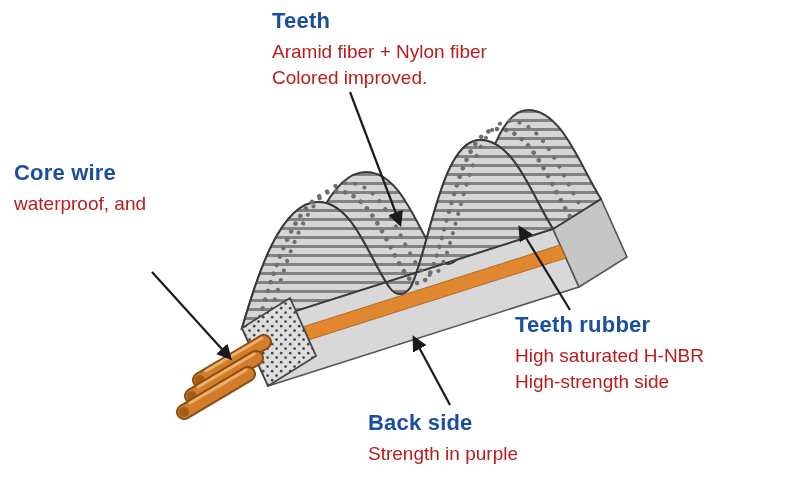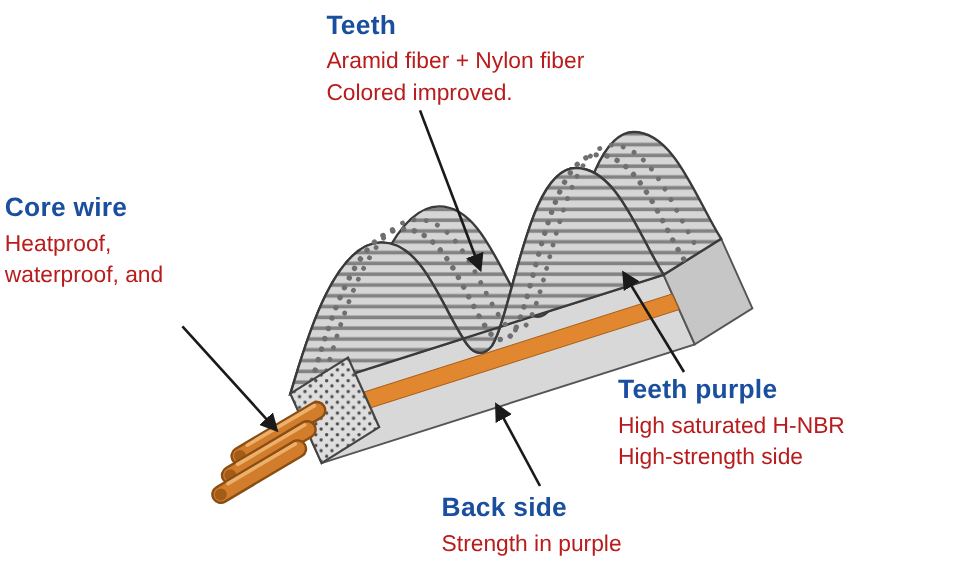--- a/index.html
+++ b/index.html
@@ -116,28 +116,27 @@
       <line x1="450" y1="405" x2="414" y2="338" marker-end="url(#arrow)"></line>
     </g>
   </svg>
 
   <div class="label" style="left:272px; top:8px">
     <div class="heading">Teeth</div>
     <div class="line">Aramid fiber + Nylon fiber</div>
     <div class="line">Colored improved.</div>
   </div>
 
-  <div class="label" style="left:4px; top:160px">
+  <div class="label" style="left:14px; top:160px">
     <div class="heading">Core wire</div>
-    <div class="line">Heatproof,</div>
     <div class="line">waterproof, and</div>
   </div>
 
   <div class="label" style="left:515px; top:312px">
-    <div class="heading">Teeth purple</div>
+    <div class="heading">Teeth rubber</div>
     <div class="line">High saturated H-NBR</div>
     <div class="line">High-strength side</div>
   </div>
 
   <div class="label" style="left:368px; top:410px">
     <div class="heading">Back side</div>
     <div class="line">Strength in purple</div>
   </div>
 
 </div>

